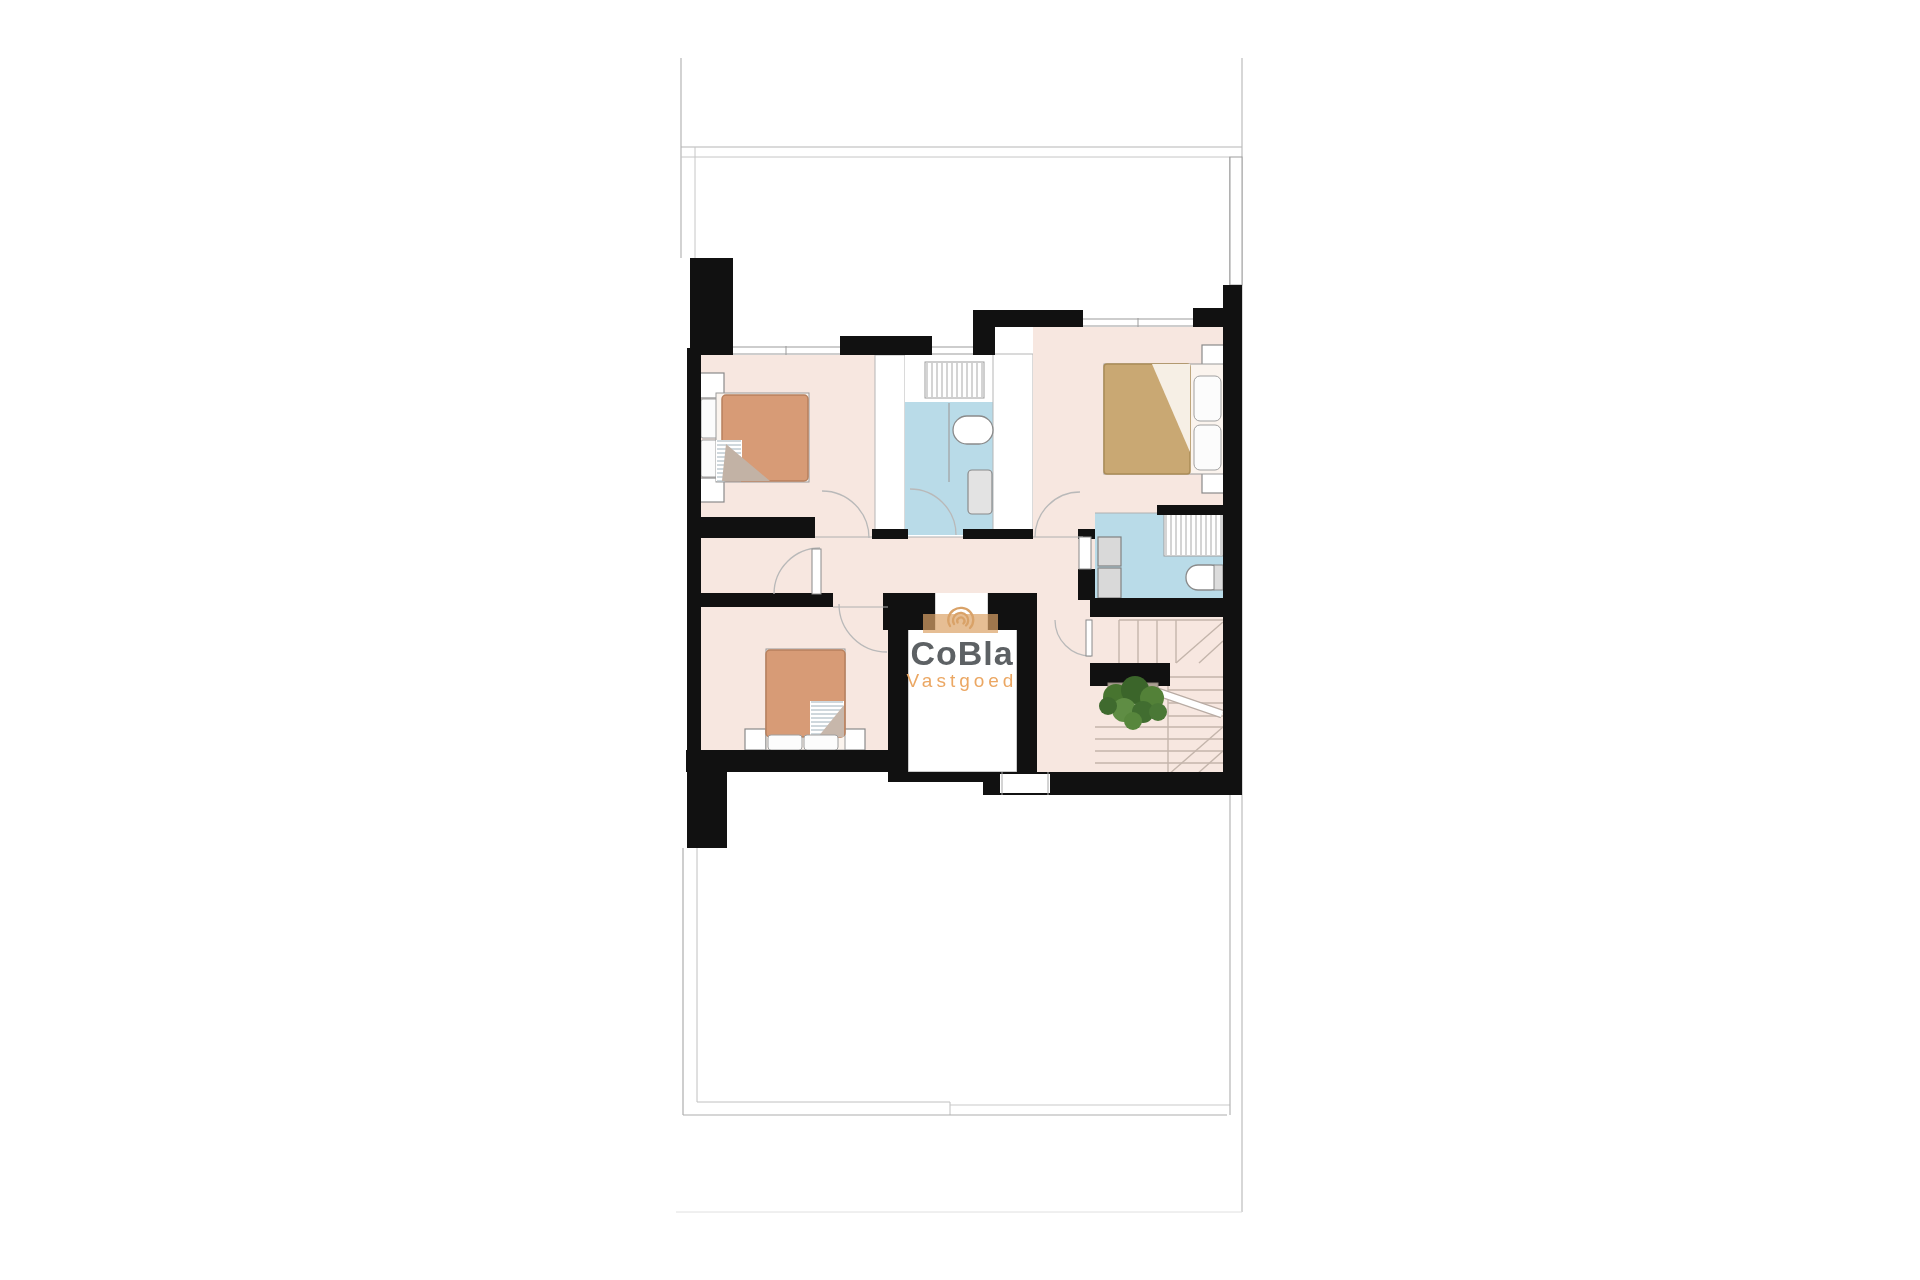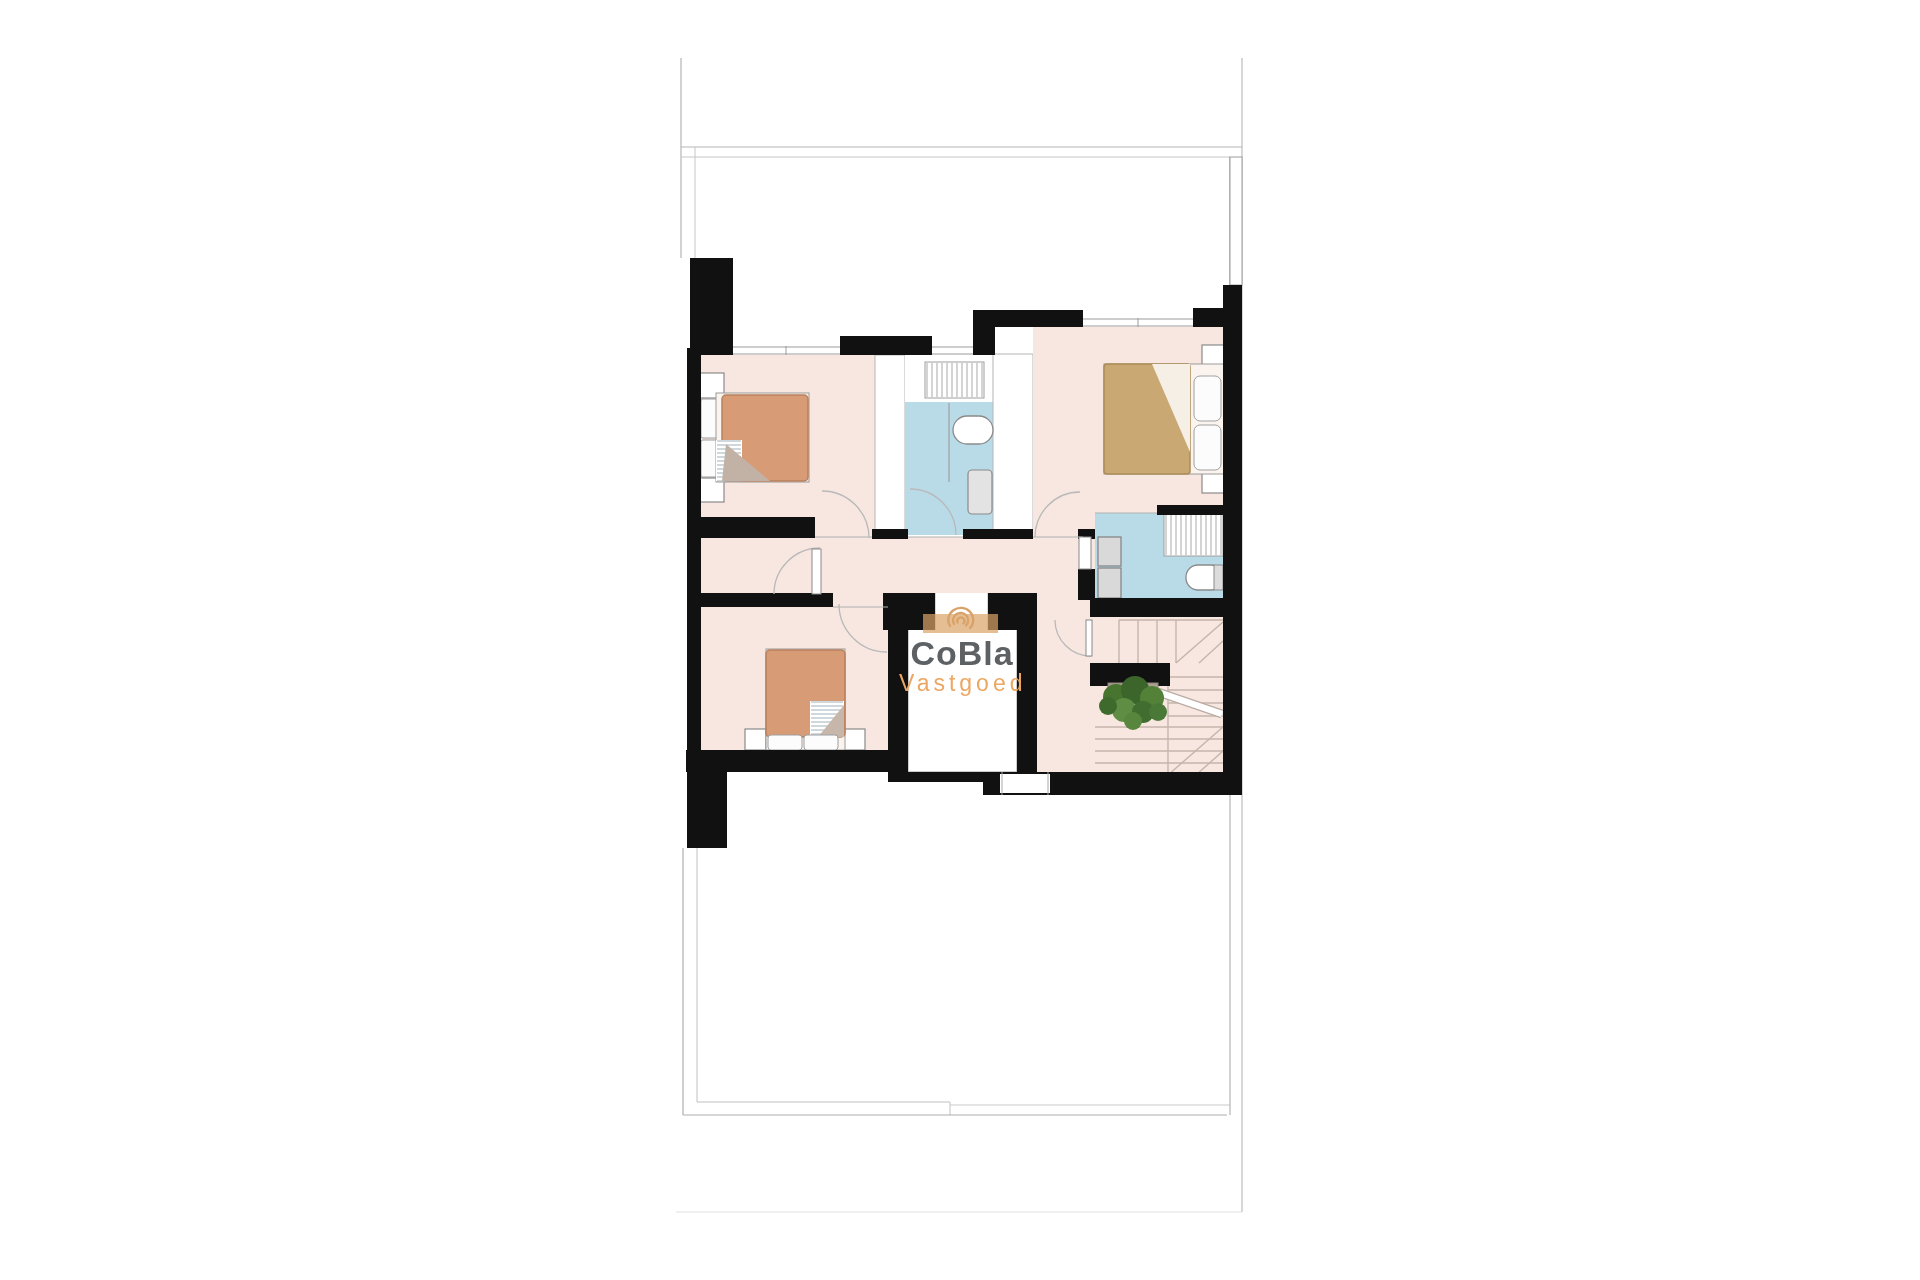--- a/index.html
+++ b/index.html
@@ -3,21 +3,21 @@
 <meta charset="utf-8">
 <style>
   html,body{margin:0;padding:0;background:#ffffff;}
   .canvas{position:relative;width:1920px;height:1280px;background:#ffffff;overflow:hidden;
           font-family:"Liberation Sans", sans-serif;}
   #plan{position:absolute;left:0;top:0;width:1920px;height:1280px;}
   .logo{position:absolute;left:899px;top:605px;width:126px;text-align:center;z-index:5;}
   .logo-band{position:absolute;left:24px;top:9px;width:75px;height:19px;}
   .logo-spiral{position:absolute;left:45px;top:1px;width:34px;height:31px;}
   .logo-title{position:relative;margin-top:31px;font-size:34px;font-weight:600;letter-spacing:1px;line-height:1.0;}
-  .logo-subtitle{position:relative;margin-top:1px;font-size:23px;font-weight:500;letter-spacing:4px;line-height:1.1;}
+  .logo-subtitle{position:relative;margin-top:1px;font-size:19px;font-weight:500;letter-spacing:4px;line-height:1.1;}
 </style>
 </head>
 <body>
 
 <div class="canvas">
   <svg id="plan" xmlns="http://www.w3.org/2000/svg" viewBox="0 0 1920 1280">
       <line x1="681" y1="58" x2="681" y2="258" fill="none" stroke="#b5b5b5" stroke-width="1.2"></line>
       <line x1="681" y1="147" x2="1242" y2="147" fill="none" stroke="#b5b5b5" stroke-width="1.2"></line>
       <line x1="681" y1="157" x2="1230" y2="157" fill="none" stroke="#c6c6c6" stroke-width="1"></line>
       <line x1="695" y1="147" x2="695" y2="258" fill="none" stroke="#c6c6c6" stroke-width="1"></line>

